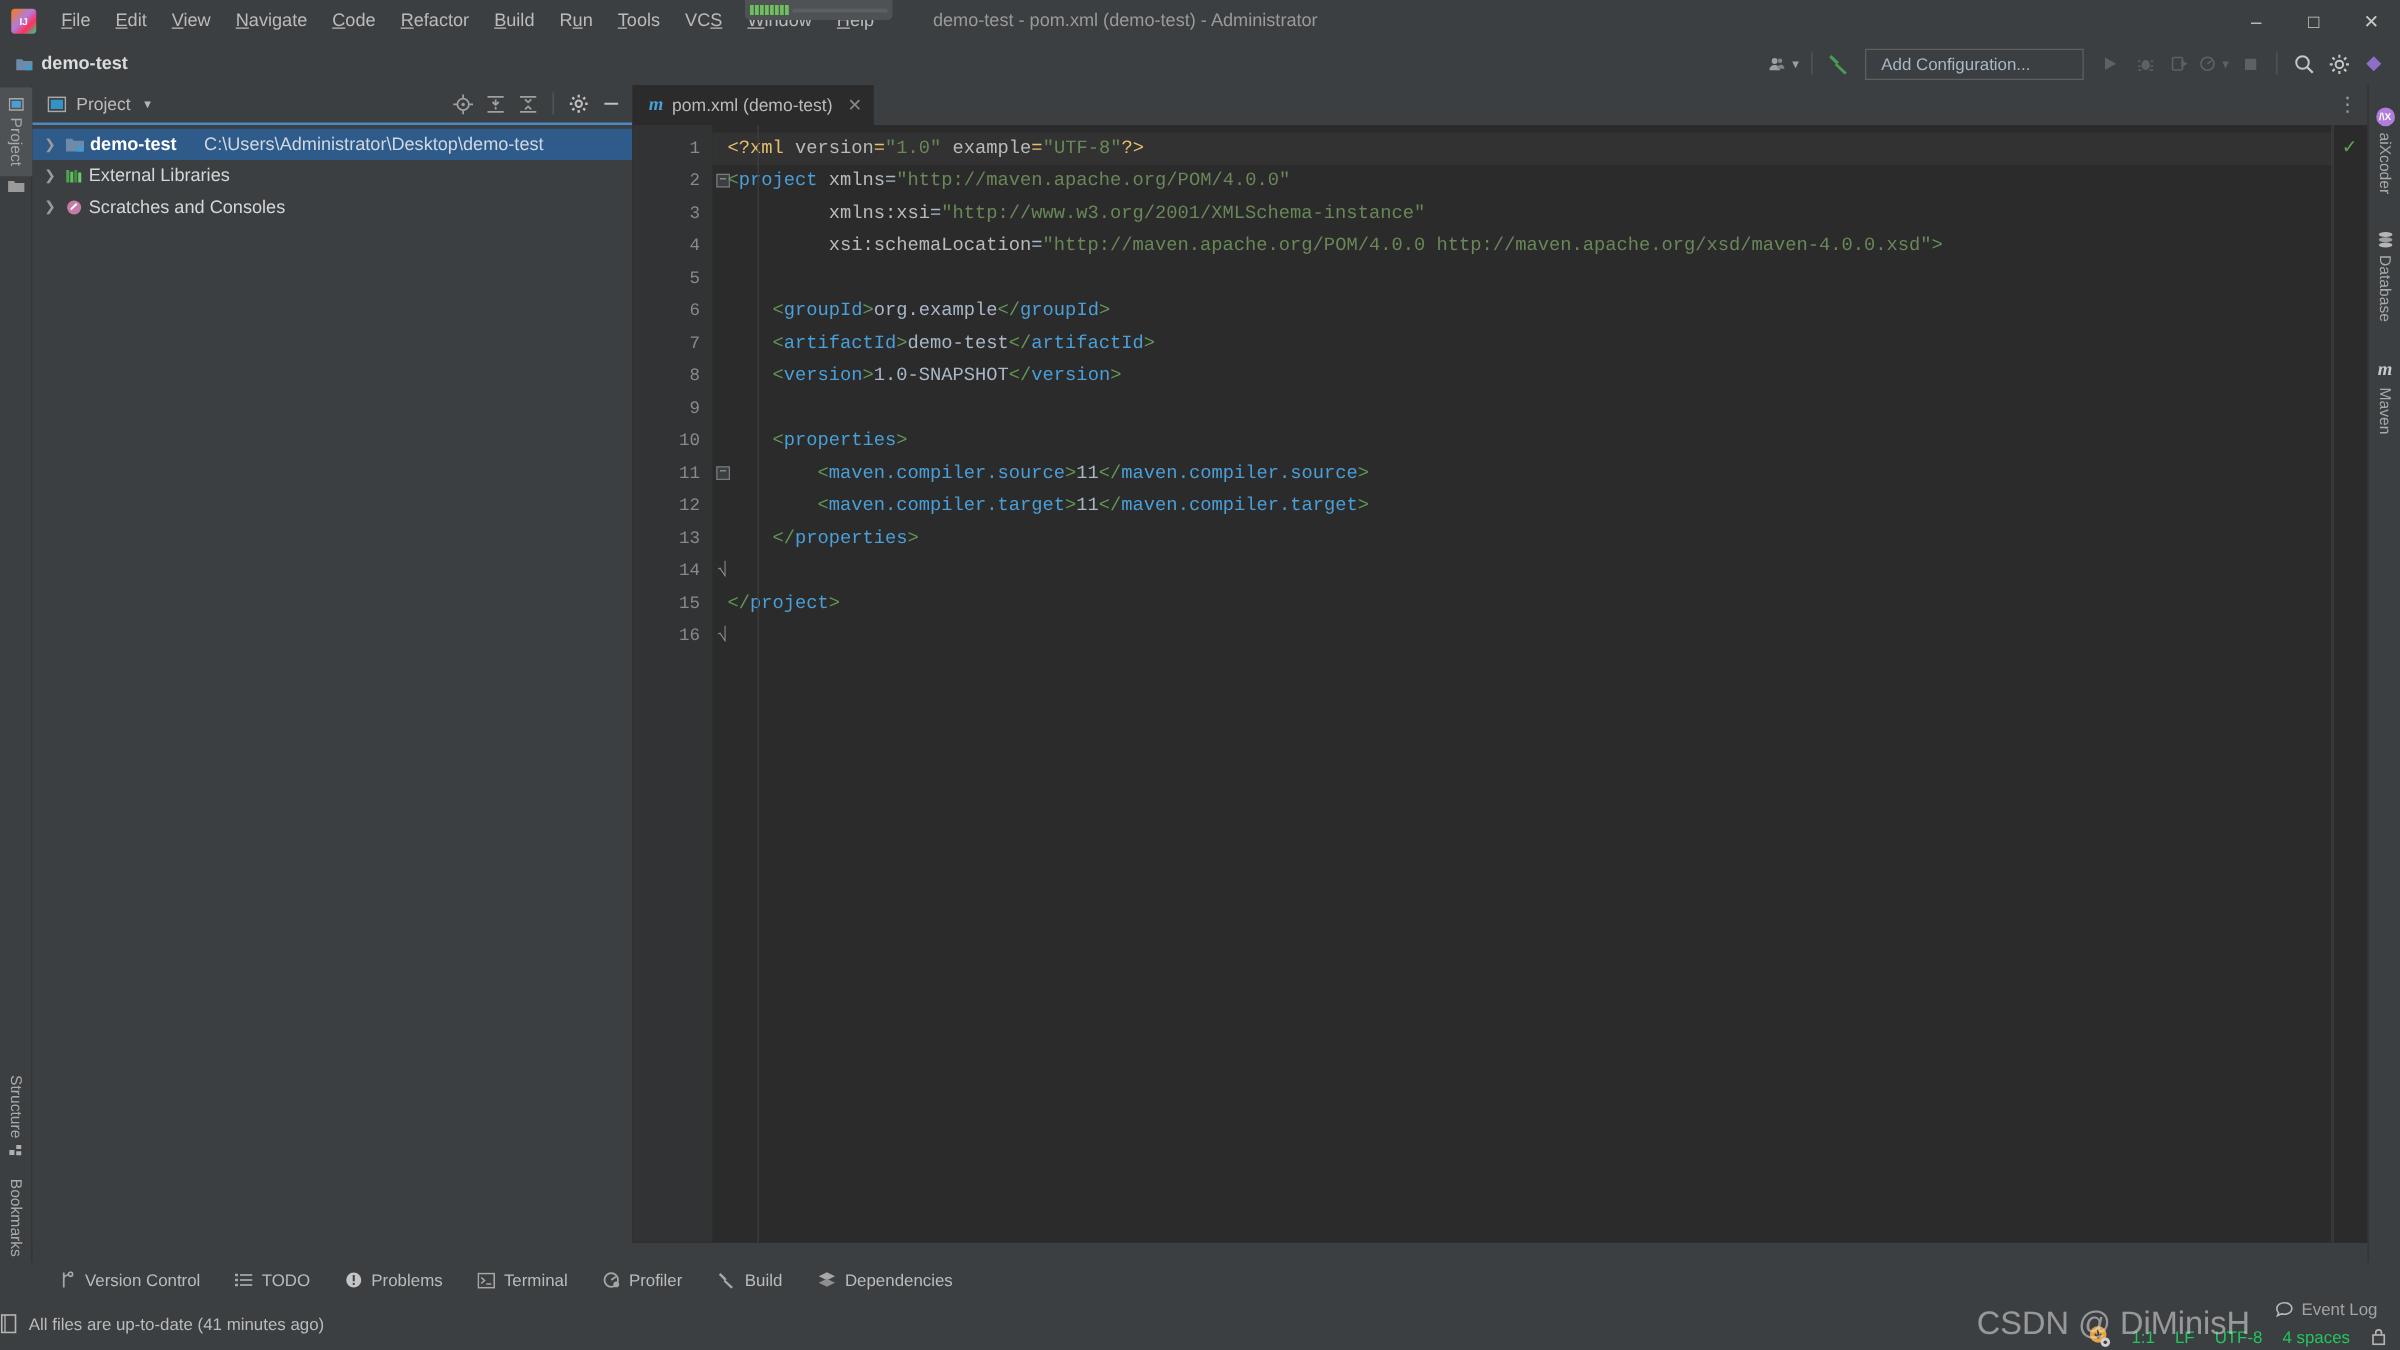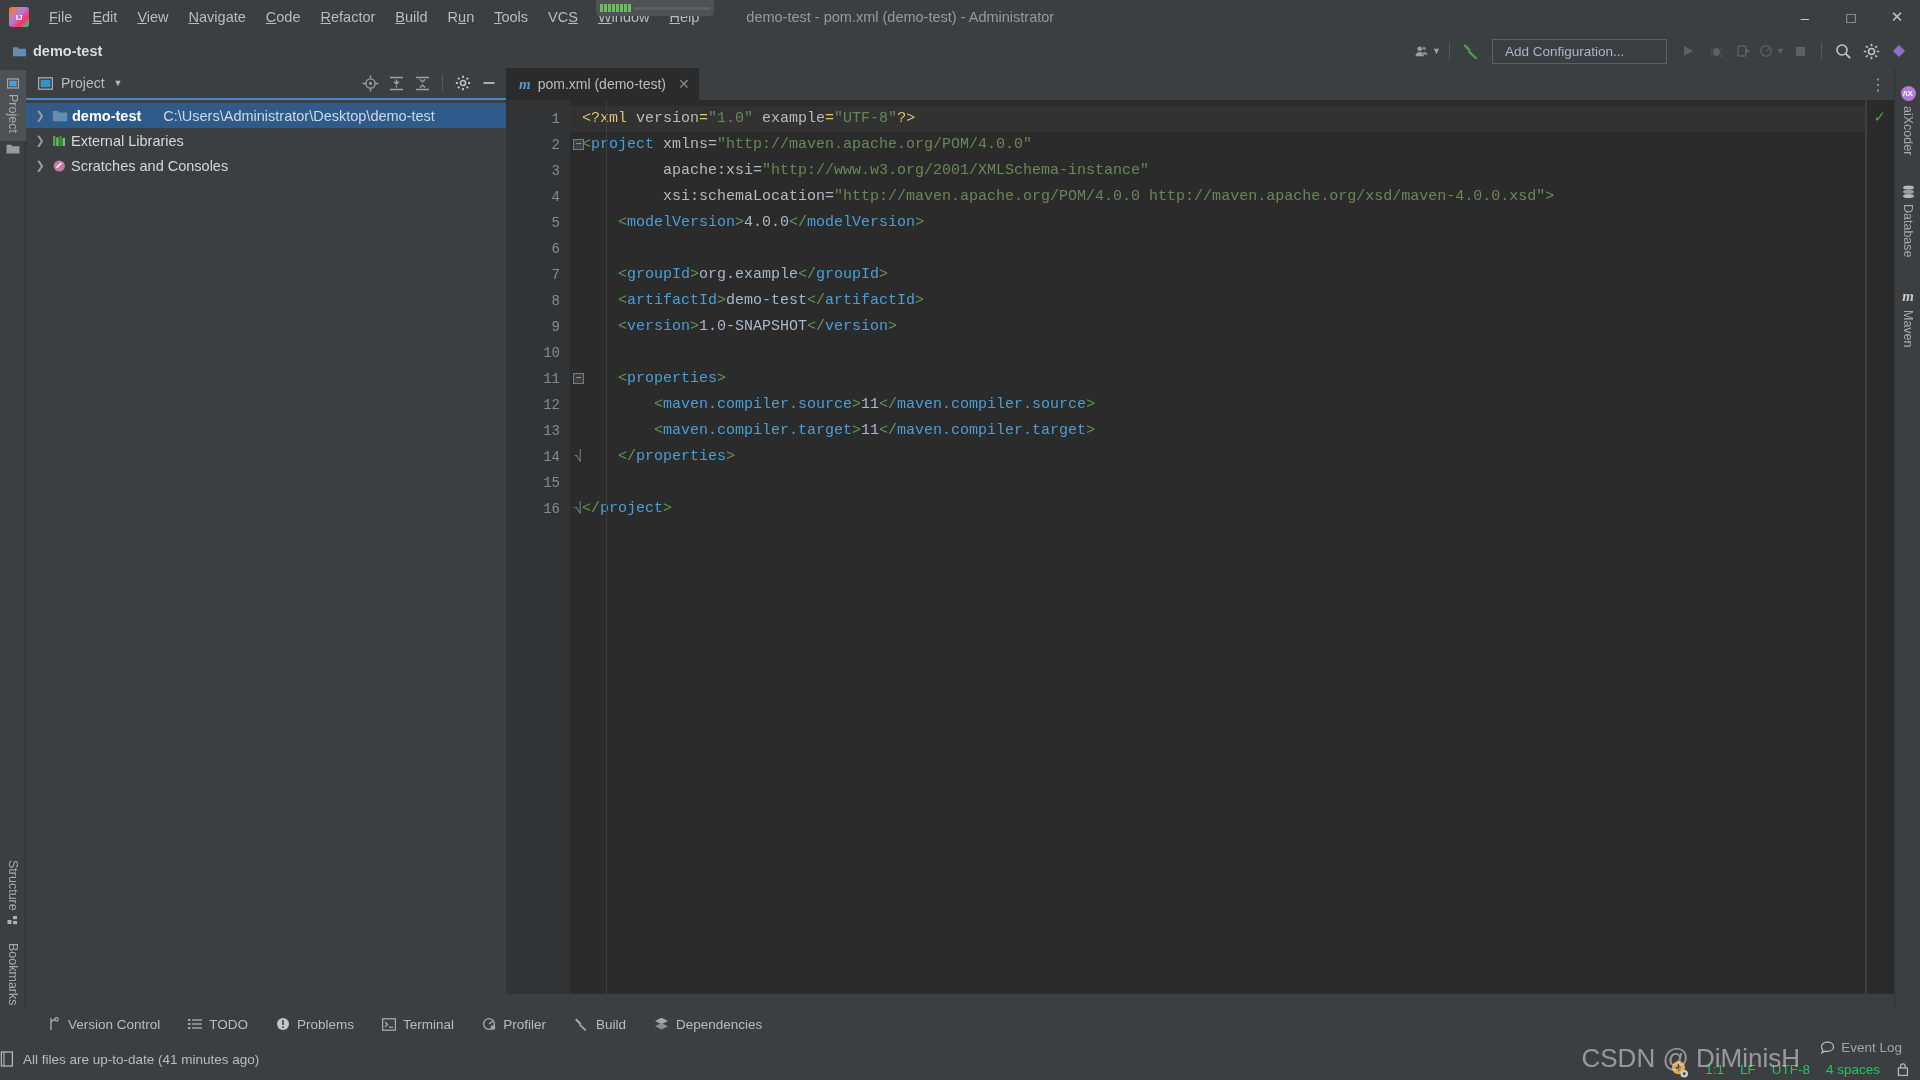--- a/index.html
+++ b/index.html
@@ -500,23 +500,22 @@
       <div class="gline">15</div>
       <div class="gline">16
         <span class="fold">⎷</span>
       </div>
     </div>
 
     <div class="code" id="code-lines">
 
     <div class="cline current"><span class="tok-meta">&lt;?xml </span><span class="tok-attr">version</span><span class="tok-meta">=</span><span class="tok-str">"1.0"</span><span class="tok-meta"> </span><span class="tok-attr">example</span><span class="tok-meta">=</span><span class="tok-str">"UTF-8"</span><span class="tok-meta">?&gt;</span></div>
         <div class="cline"><span class="tok-br">&lt;</span><span class="tok-tag">project</span><span class="tok-attr"> xmlns</span><span class="tok-txt">=</span><span class="tok-str">"http://maven.apache.org/POM/4.0.0"</span></div>
-        <div class="cline"><span class="tok-attr">         apache:xsi</span><span class="tok-txt">=</span><span class="tok-str">"http://www.w3.org/2001/XMLSchema-instance"</span></div>
+        <div class="cline"><span class="tok-attr">         xmlns:xsi</span><span class="tok-txt">=</span><span class="tok-str">"http://www.w3.org/2001/XMLSchema-instance"</span></div>
         <div class="cline"><span class="tok-attr">         xsi:schemaLocation</span><span class="tok-txt">=</span><span class="tok-str">"http://maven.apache.org/POM/4.0.0 http://maven.apache.org/xsd/maven-4.0.0.xsd"</span><span class="tok-br">&gt;</span></div>
-        <div class="cline"><span class="tok-br">    &lt;</span><span class="tok-tag">modelVersion</span><span class="tok-br">&gt;</span><span class="tok-val">4.0.0</span><span class="tok-br">&lt;/</span><span class="tok-tag">modelVersion</span><span class="tok-br">&gt;</span></div>
         <div class="cline">&nbsp;</div>
         <div class="cline"><span class="tok-br">    &lt;</span><span class="tok-tag">groupId</span><span class="tok-br">&gt;</span><span class="tok-val">org.example</span><span class="tok-br">&lt;/</span><span class="tok-tag">groupId</span><span class="tok-br">&gt;</span></div>
         <div class="cline"><span class="tok-br">    &lt;</span><span class="tok-tag">artifactId</span><span class="tok-br">&gt;</span><span class="tok-val">demo-test</span><span class="tok-br">&lt;/</span><span class="tok-tag">artifactId</span><span class="tok-br">&gt;</span></div>
         <div class="cline"><span class="tok-br">    &lt;</span><span class="tok-tag">version</span><span class="tok-br">&gt;</span><span class="tok-val">1.0-SNAPSHOT</span><span class="tok-br">&lt;/</span><span class="tok-tag">version</span><span class="tok-br">&gt;</span></div>
         <div class="cline">&nbsp;</div>
         <div class="cline"><span class="tok-br">    &lt;</span><span class="tok-tag">properties</span><span class="tok-br">&gt;</span></div>
         <div class="cline"><span class="tok-br">        &lt;</span><span class="tok-tag">maven.compiler.source</span><span class="tok-br">&gt;</span><span class="tok-val">11</span><span class="tok-br">&lt;/</span><span class="tok-tag">maven.compiler.source</span><span class="tok-br">&gt;</span></div>
         <div class="cline"><span class="tok-br">        &lt;</span><span class="tok-tag">maven.compiler.target</span><span class="tok-br">&gt;</span><span class="tok-val">11</span><span class="tok-br">&lt;/</span><span class="tok-tag">maven.compiler.target</span><span class="tok-br">&gt;</span></div>
         <div class="cline"><span class="tok-br">    &lt;/</span><span class="tok-tag">properties</span><span class="tok-br">&gt;</span></div>
         <div class="cline">&nbsp;</div>

